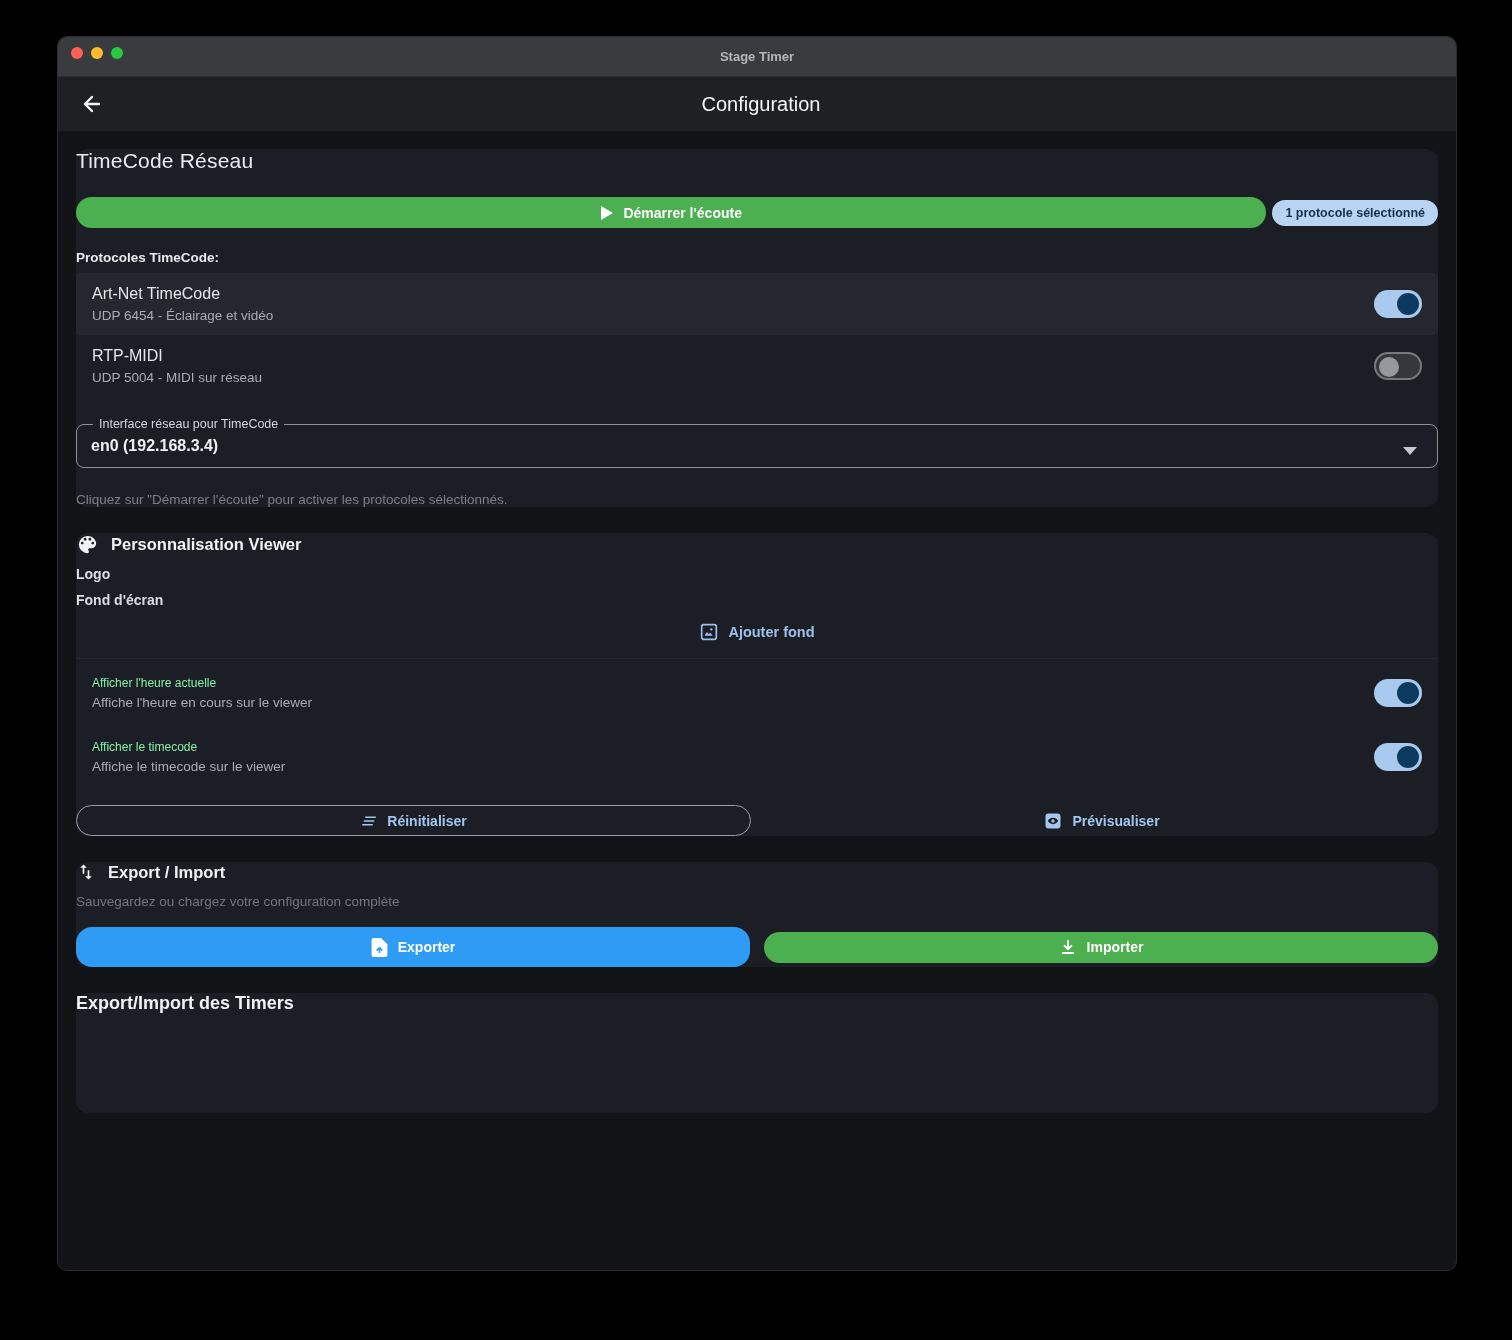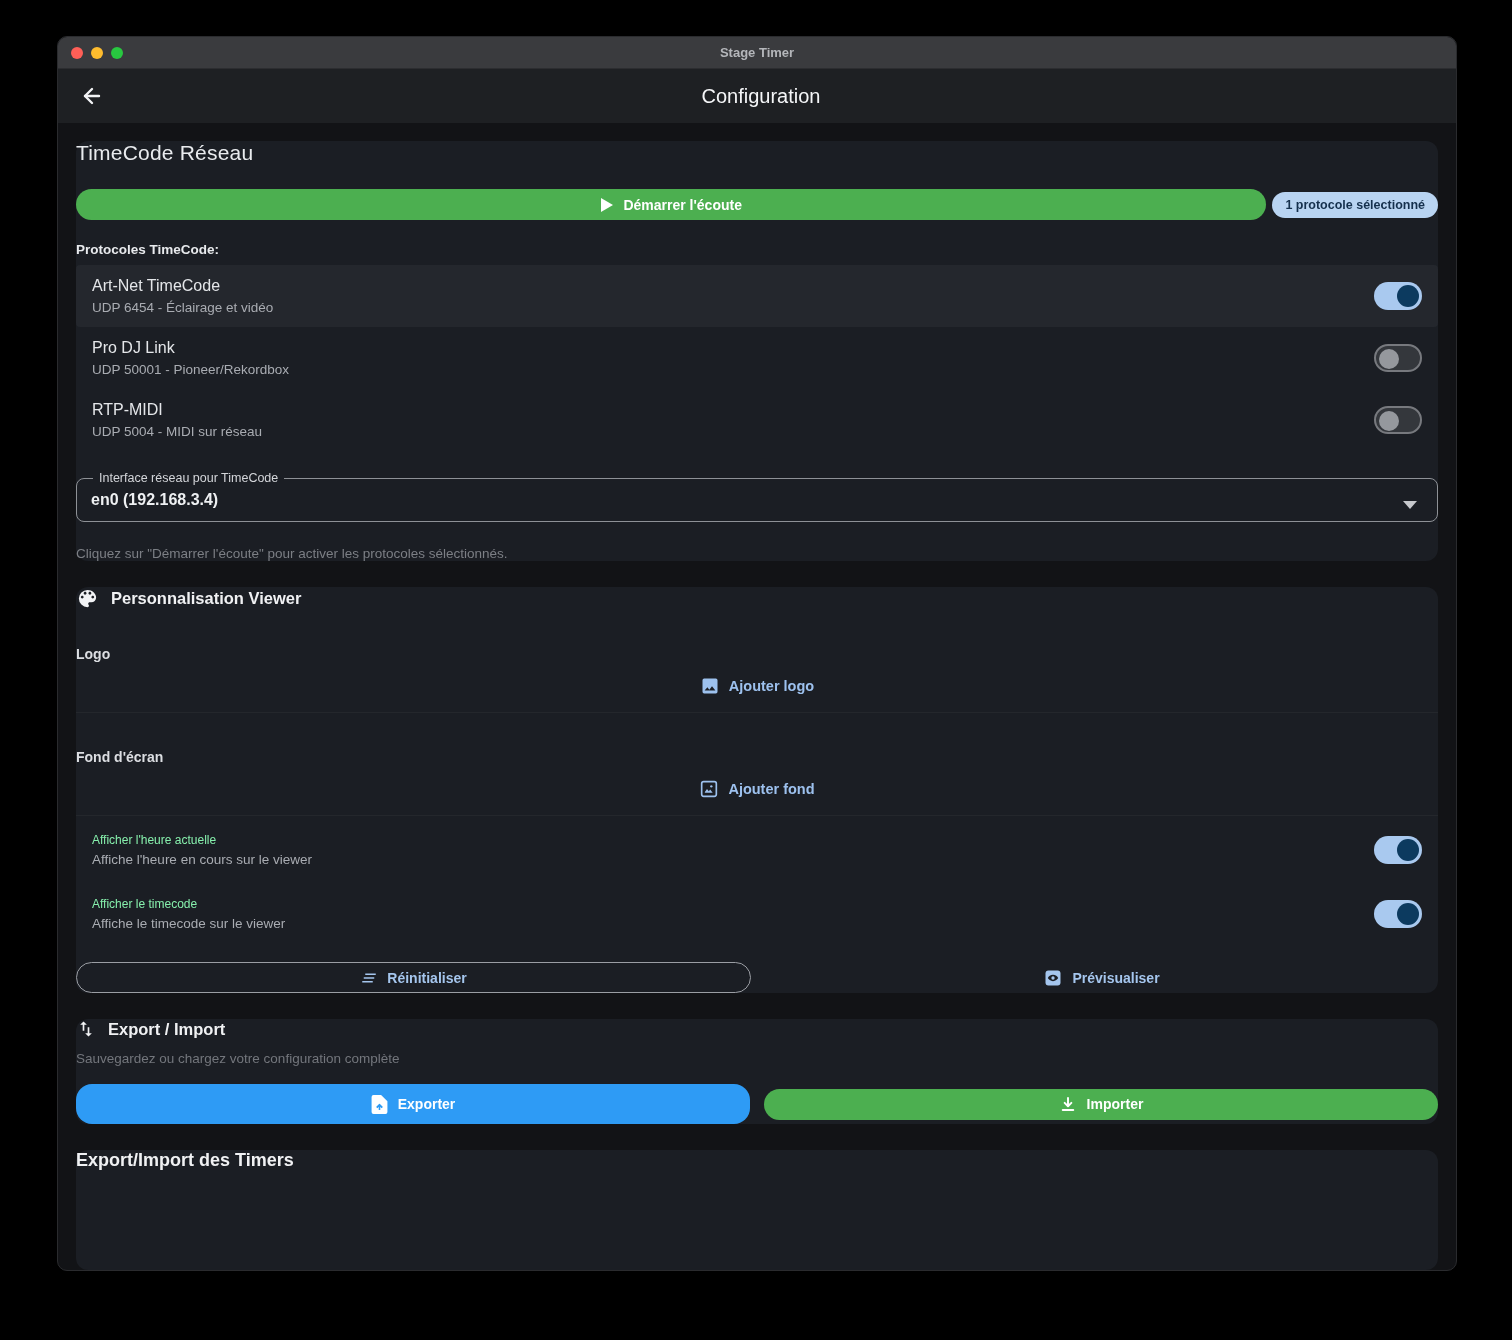--- a/index.html
+++ b/index.html
@@ -6,21 +6,21 @@
   html,body { width:1512px; height:1340px; background:#000; font-family:"Liberation Sans", sans-serif; }
 
   .window {
     position:absolute; left:57px; top:36px; width:1400px; height:1235px;
     background:#121316; border-radius:10px; overflow:hidden;
     border:1px solid #2a2b2e;
   }
 
   
   .titlebar {
-    height:32px; background:#3a3b3e; display:flex; align-items:center; justify-content:center;
+    height:40px; background:#3a3b3e; display:flex; align-items:center; justify-content:center;
     position:relative; border-bottom:1px solid #2c2d30;
   }
   .traffic { position:absolute; left:13px; top:0; height:32px; display:flex; align-items:center; gap:8px; }
   .light { width:12px; height:12px; border-radius:50%; }
   .light.red{ background:#ff5f57; } .light.yellow{ background:#febc2e; } .light.green{ background:#28c840; }
   .titlebar-text { font-size:13px; font-weight:bold; color:#b4b6ba; }
 
   
   .pageheader {
     height:54px; background:#1e2023; display:flex; align-items:center; justify-content:center; position:relative;
@@ -66,21 +66,21 @@
   .select-value { font-size:16px; font-weight:bold; color:#eef0f2; margin-top:2px; }
   .caret-down {
     position:absolute; right:20px; top:50%; margin-top:-2px;
     width:0; height:0; border-left:7px solid transparent; border-right:7px solid transparent; border-top:8px solid #c6c8cc;
   }
   .helper-text { margin-top:24px; font-size:13.5px; color:#7c7f85; }
 
   
   .section-head { display:flex; align-items:center; gap:12px; }
   .section-head-title { font-size:16.5px; font-weight:bold; color:#f0f1f3; }
-  .field-label { font-size:14px; font-weight:bold; color:#dcdee2; margin-top:36px; }
+  .field-label { font-size:14px; font-weight:bold; color:#dcdee2; margin-top:10px; }
   .link-row {
     display:flex; align-items:center; justify-content:center; gap:9px; padding:14px 0 16px;
     border-bottom:1px solid #24272c; cursor:pointer;
   }
   .link-row-label { font-size:14.5px; font-weight:bold; color:#9dc1ee; }
 
   .toggle-row { display:flex; align-items:center; justify-content:space-between; padding:17px 16px 13px; }
   .toggle-row-title { font-size:12px; color:#86efac; }
   .toggle-row-desc { font-size:13.5px; color:#a9acb2; margin-top:5px; }
 
@@ -161,29 +161,20 @@
         <div class="proto-row active">
           <div>
             <div class="proto-name">Art-Net TimeCode</div>
             <div class="proto-desc">UDP 6454 - Éclairage et vidéo</div>
           </div>
           <div class="toggle on">
               <div class="knob"></div>
             </div>
         </div>
 
-        <div class="proto-row">
-          <div>
-            <div class="proto-name">Pro DJ Link</div>
-            <div class="proto-desc">UDP 50001 - Pioneer/Rekordbox</div>
-          </div>
-          <div class="toggle off">
-              <div class="knob"></div>
-            </div>
-        </div>
 
         <div class="proto-row">
           <div>
             <div class="proto-name">RTP-MIDI</div>
             <div class="proto-desc">UDP 5004 - MIDI sur réseau</div>
           </div>
           <div class="toggle off">
               <div class="knob"></div>
             </div>
         </div>
@@ -202,28 +193,20 @@
       <div class="section-head">
         <span class="icon">
           <svg width="23" height="23" viewBox="0 0 24 24">
             <path fill="#f2f3f5" fill-rule="evenodd" d="M12 3a9 9 0 0 0 0 18c.83 0 1.5-.67 1.5-1.5 0-.39-.15-.74-.39-1.01-.23-.26-.38-.61-.38-.99 0-.83.67-1.5 1.5-1.5H16a5 5 0 0 0 5-5c0-4.42-4.03-8-9-8zm-5.5 9c-.83 0-1.5-.67-1.5-1.5S5.67 9 6.5 9 8 9.67 8 10.5 7.33 12 6.5 12zm3-4C8.67 8 8 7.33 8 6.5S8.67 5 9.5 5s1.5.67 1.5 1.5S10.33 8 9.5 8zm5 0c-.83 0-1.5-.67-1.5-1.5S13.67 5 14.5 5s1.5.67 1.5 1.5S15.33 8 14.5 8zm3 4c-.83 0-1.5-.67-1.5-1.5S16.67 9 17.5 9s1.5.67 1.5 1.5-.67 1.5-1.5 1.5z"></path>
           </svg>
         </span>
         <span class="section-head-title">Personnalisation Viewer</span>
       </div>
 
       <div class="field-label">Logo</div>
-      <div class="link-row">
-        <span class="icon">
-          <svg width="20" height="20" viewBox="0 0 24 24">
-            <path fill="#9dc1ee" fill-rule="evenodd" d="M21 19V5a2 2 0 0 0-2-2H5a2 2 0 0 0-2 2v14a2 2 0 0 0 2 2h14a2 2 0 0 0 2-2zM8.9 13.6l2.3 2.8 3.2-4.1 4.1 5.2H5.5l3.4-3.9z"></path>
-          </svg>
-        </span>
-        <span class="link-row-label">Ajouter logo</span>
-      </div>
 
       <div class="field-label">Fond d'écran</div>
       <div class="link-row">
         <span class="icon">
           <svg width="20" height="20" viewBox="0 0 24 24" fill="none">
             <rect x="3.2" y="3.2" width="17.6" height="17.6" rx="2.4" stroke="#9dc1ee" stroke-width="2"></rect>
             <path d="M7 15.5l2.6-3.4 2.2 2.6 1.6-2 3 3.8H7z" fill="#9dc1ee"></path>
             <circle cx="14.8" cy="8.8" r="1.4" fill="#9dc1ee"></circle>
           </svg>
         </span>

